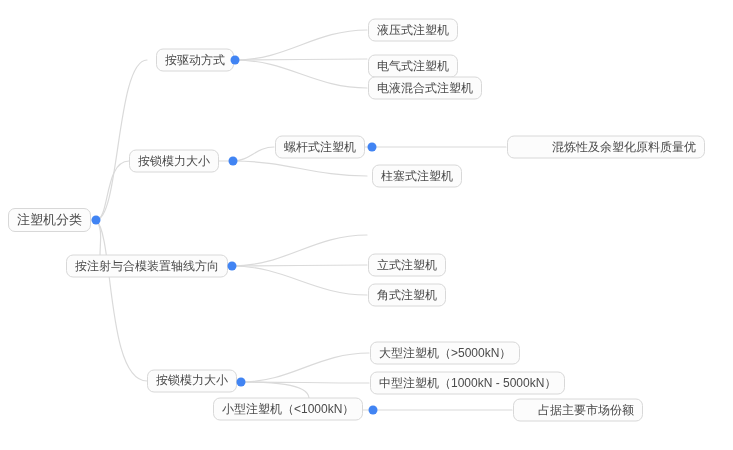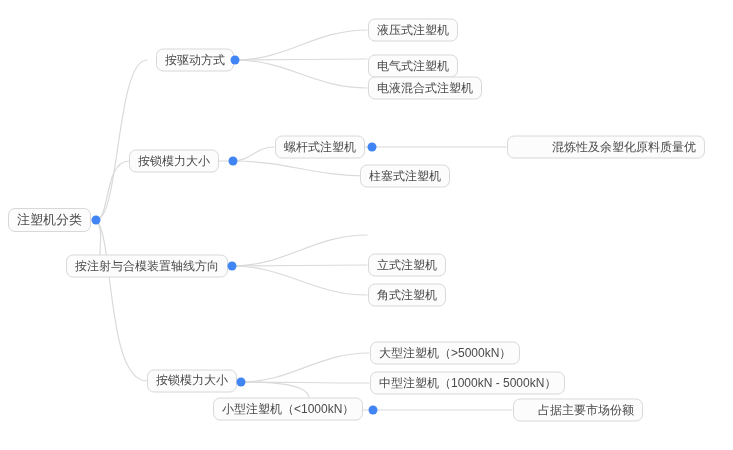--- a/index.html
+++ b/index.html
@@ -93,21 +93,21 @@
   <span class="dot" style="left:235px; top:60px;"></span>
   <div class="node" style="left:368px; top:30px;">液压式注塑机</div>
   <div class="node" style="left:368px; top:66px;">电气式注塑机</div>
   <div class="node" style="left:368px; top:88px;">电液混合式注塑机</div>
 
   <div class="node" style="left:129px; top:161px;">按锁模力大小</div>
   <span class="dot" style="left:233px; top:161px;"></span>
   <div class="node" style="left:275px; top:147px;">螺杆式注塑机</div>
   <span class="dot" style="left:372px; top:147px;"></span>
   <div class="node" style="left:507px; top:147px;padding-left:44px;">混炼性及余塑化原料质量优</div>
-  <div class="node" style="left:360px; top:176px;">柱塞式注塑机</div>
+  <div class="node" style="left:372px; top:176px;">柱塞式注塑机</div>
 
   <div class="node" style="left:66px; top:266px;">按注射与合模装置轴线方向</div>
   <span class="dot" style="left:232px; top:266px;"></span>
   <div class="node" style="left:368px; top:265px;">立式注塑机</div>
   <div class="node" style="left:368px; top:295px;">角式注塑机</div>
 
   <div class="node" style="left:147px; top:381px;font-family:Liberation Mono, monospace;">按锁模力大小</div>
   <span class="dot" style="left:241px; top:382px;"></span>
   <div class="node" style="left:370px; top:353px;">大型注塑机（&gt;5000kN）</div>
   <div class="node" style="left:370px; top:383px;">中型注塑机（1000kN - 5000kN）</div>

